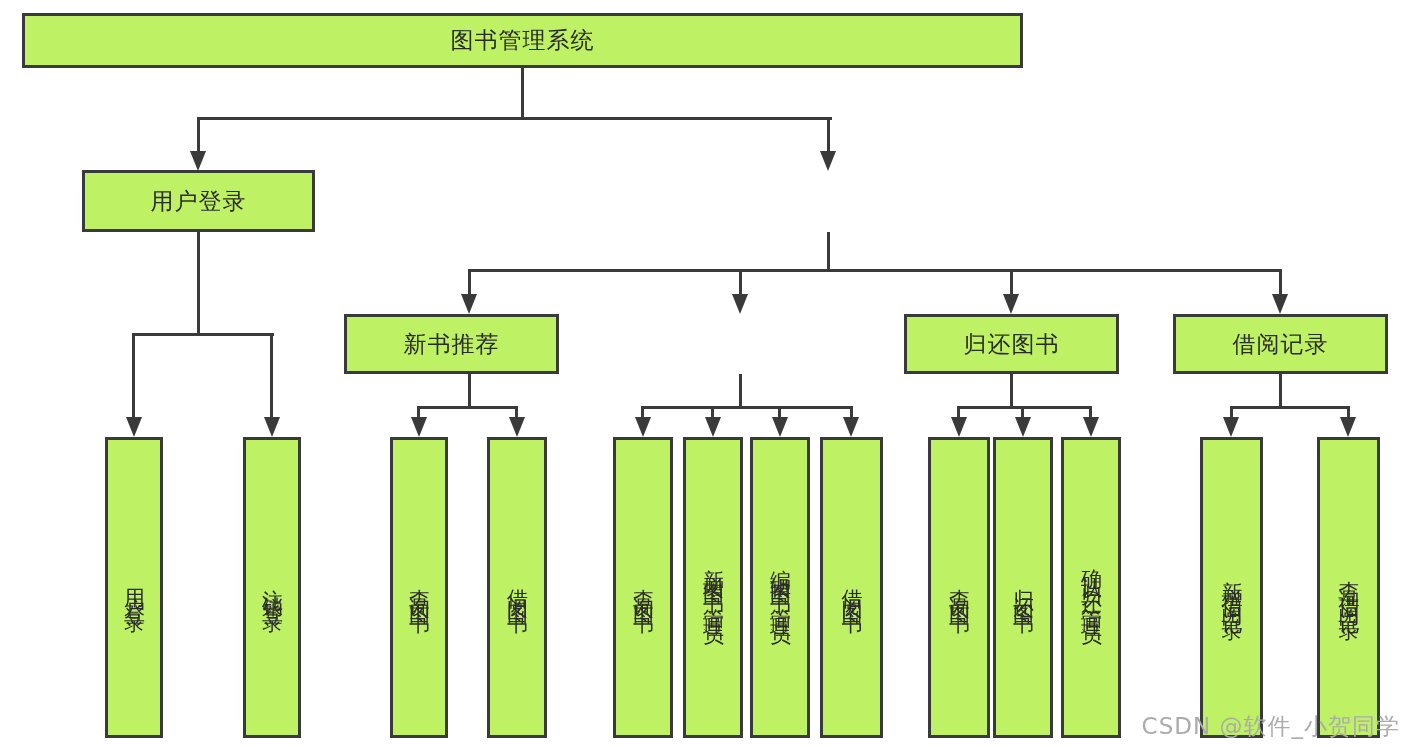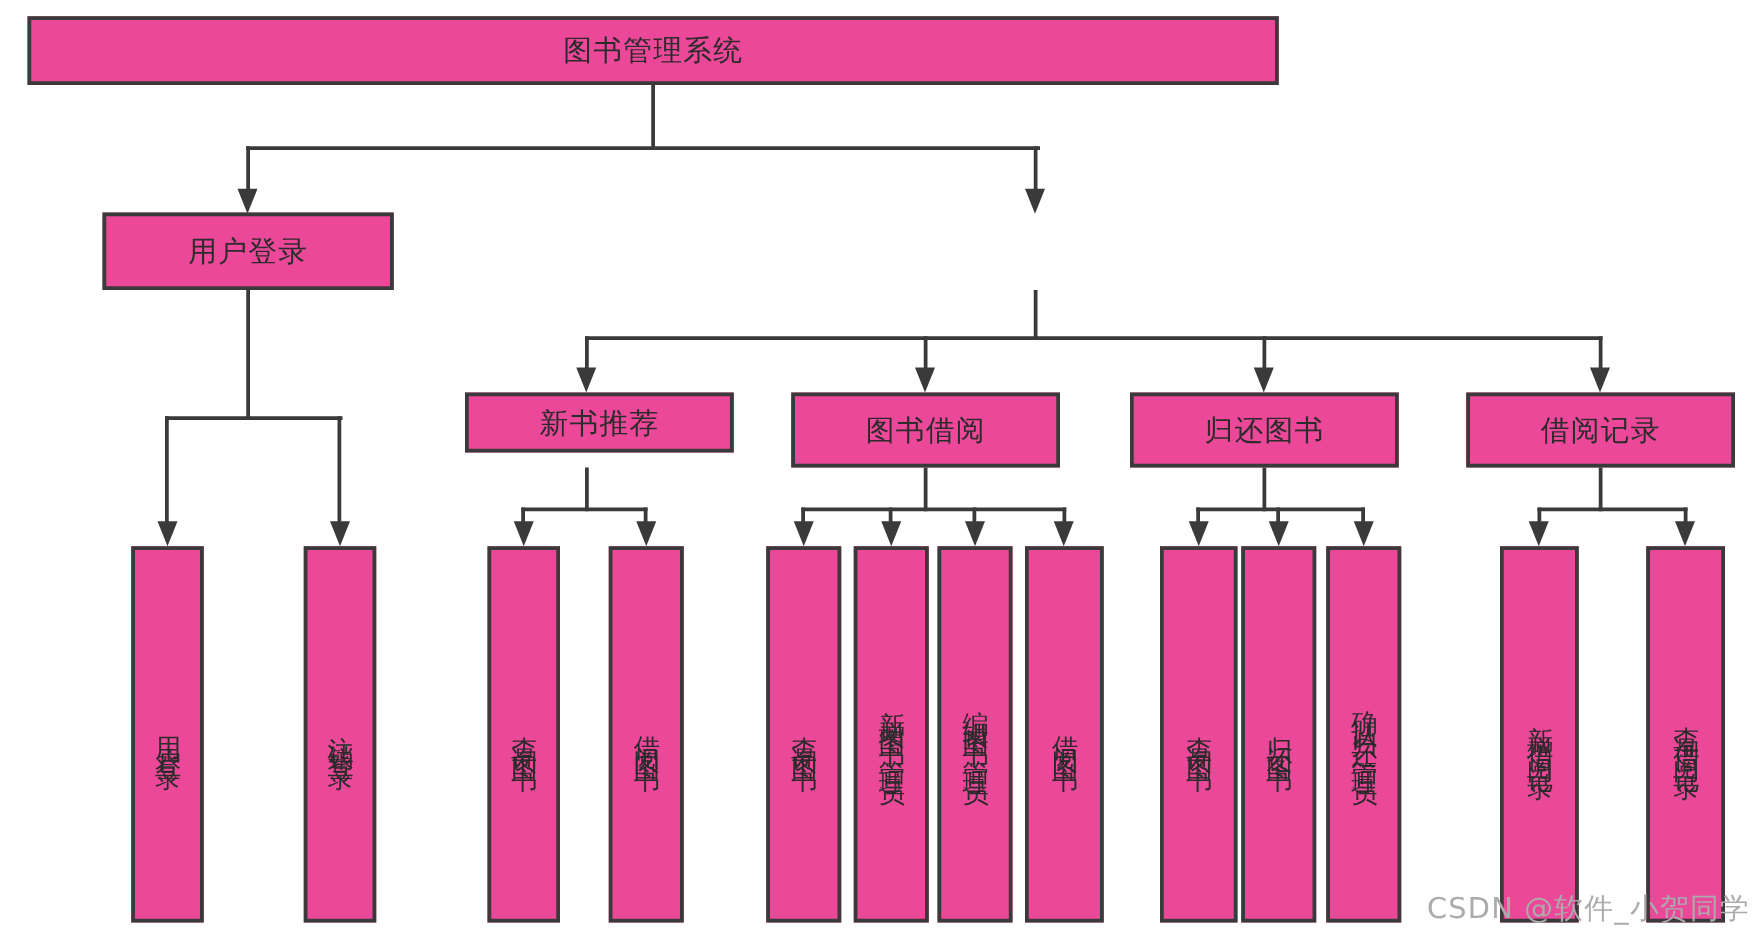--- a/index.html
+++ b/index.html
@@ -3,21 +3,21 @@
 <meta charset="utf-8">
 <style>
   html,body { margin:0; padding:0; background:#ffffff; }
   body { font-family:"DejaVu Sans", sans-serif; }
   .canvas {
     position:relative; width:1405px; height:747px;
     background:#ffffff; overflow:hidden;
   }
   .box {
     position:absolute; box-sizing:border-box;
-    border:3px solid #3a3a3a; background:#ec4899;
+    border:3px solid #3a3a3a; background:#bef264;
     display:flex; align-items:center; justify-content:center;
     color:#2b2b2b;
   }
   .box.lvl { font-size:23px; letter-spacing:1px; }
   .box.leaf span {
     writing-mode:vertical-rl; text-orientation:mixed;
     font-size:21px; letter-spacing:8px; line-height:1;
     color:#2b2b2b;
   }
   .vl, .hl { position:absolute; background:#3a3a3a; }
@@ -66,25 +66,22 @@
   <div class="hl" style="left:468px;top:269px;width:814px"></div>
   <div class="vl" style="left:468px;top:269px;height:27px"></div>
   <div class="ar" style="left:461px;top:294px"></div>
   <div class="vl" style="left:739px;top:269px;height:27px"></div>
   <div class="ar" style="left:732px;top:294px"></div>
   <div class="vl" style="left:1010px;top:269px;height:27px"></div>
   <div class="ar" style="left:1003px;top:294px"></div>
   <div class="vl" style="left:1279px;top:269px;height:27px"></div>
   <div class="ar" style="left:1272px;top:294px"></div>
 
-  <div class="box lvl" style="left:372px;top:314px;width:215px;height:48px">
+  <div class="box lvl" style="left:344px;top:314px;width:215px;height:60px">
     <span>新书推荐</span>
-  </div>
-  <div class="box lvl" style="left:633px;top:314px;width:215px;height:60px">
-    <span>图书借阅</span>
   </div>
   <div class="box lvl" style="left:904px;top:314px;width:215px;height:60px">
     <span>归还图书</span>
   </div>
   <div class="box lvl" style="left:1173px;top:314px;width:215px;height:60px">
     <span>借阅记录</span>
   </div>
 
   <div class="vl" style="left:468px;top:374px;height:35px"></div>
   <div class="hl" style="left:417px;top:406px;width:101px"></div>

